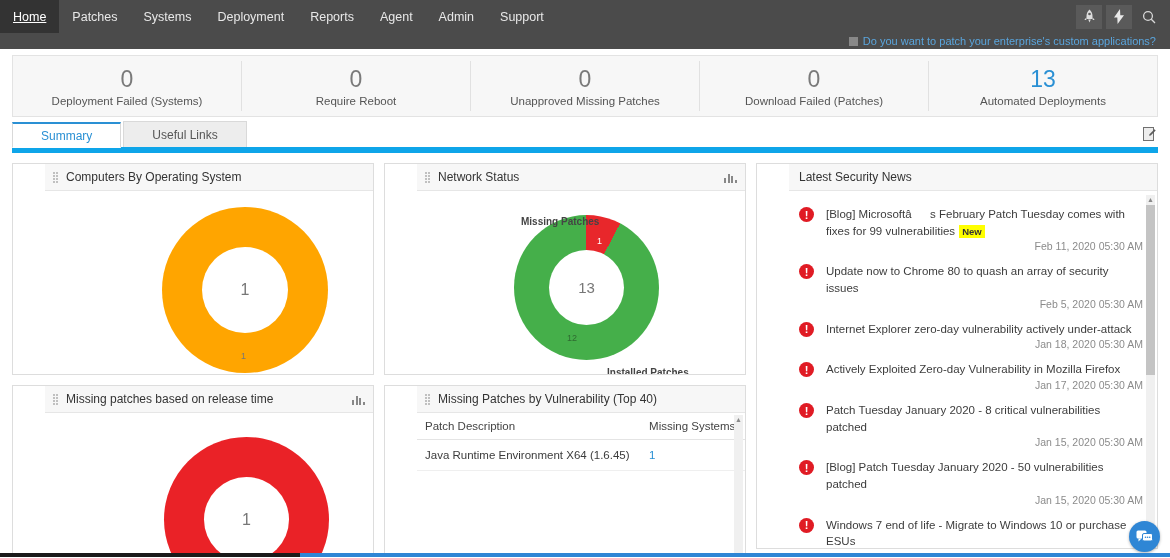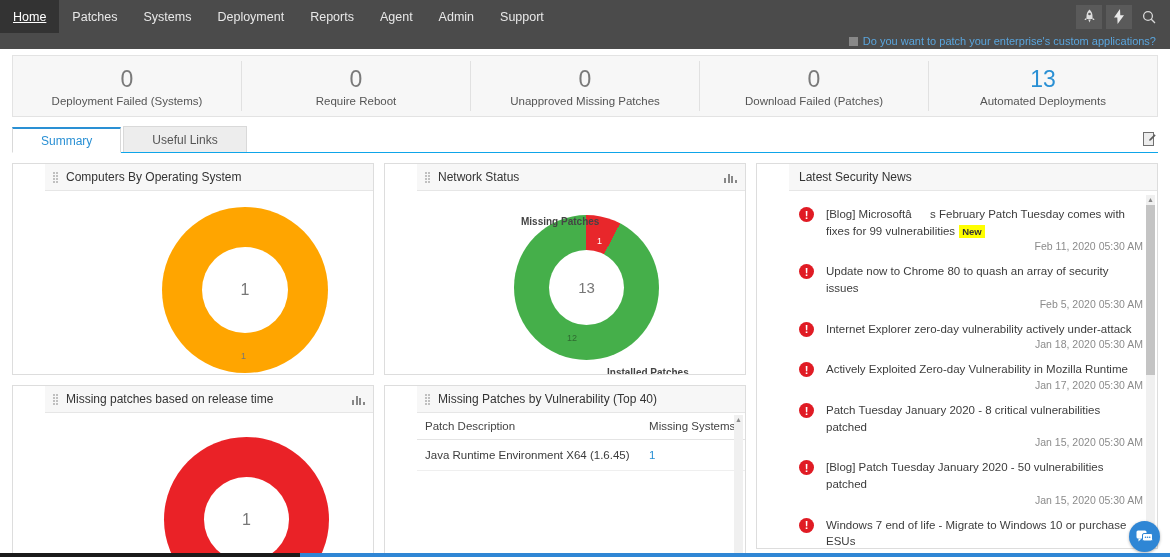--- a/index.html
+++ b/index.html
@@ -82,21 +82,21 @@
   }
   .stat-value.accent { color: #2a90d4; }
   .stat-label { font-size: 11.5px; color: #555; margin-top: 2px; }
 
   
   .tabrow {
     margin: 10px 12px 0 12px;
     height: 26px;
     display: flex;
     align-items: flex-end;
-    border-bottom: 1px solid #0ea5e9;
+    border-bottom: 6px solid #0ea5e9;
     position: relative;
   }
   .tab {
     height: 26px;
     padding: 0 28px;
     display: flex; align-items: center;
     font-size: 12px;
     color: #555;
     background: #ededed;
     border: 1px solid #d9d9d9;
@@ -505,21 +505,21 @@
             <div class="news-ico">!</div>
             <div class="news-main">
               <div class="news-title">Internet Explorer zero-day vulnerability actively under-attack</div>
               <div class="news-date">Jan 18, 2020 05:30 AM</div>
             </div>
           </div>
 
           <div class="news-item">
             <div class="news-ico">!</div>
             <div class="news-main">
-              <div class="news-title">Actively Exploited Zero-day Vulnerability in Mozilla Runtime</div>
+              <div class="news-title">Actively Exploited Zero-day Vulnerability in Mozilla Firefox</div>
               <div class="news-date">Jan 17, 2020 05:30 AM</div>
             </div>
           </div>
 
           <div class="news-item">
             <div class="news-ico">!</div>
             <div class="news-main">
               <div class="news-title">Patch Tuesday January 2020 - 8 critical vulnerabilities patched</div>
               <div class="news-date">Jan 15, 2020 05:30 AM</div>
             </div>

